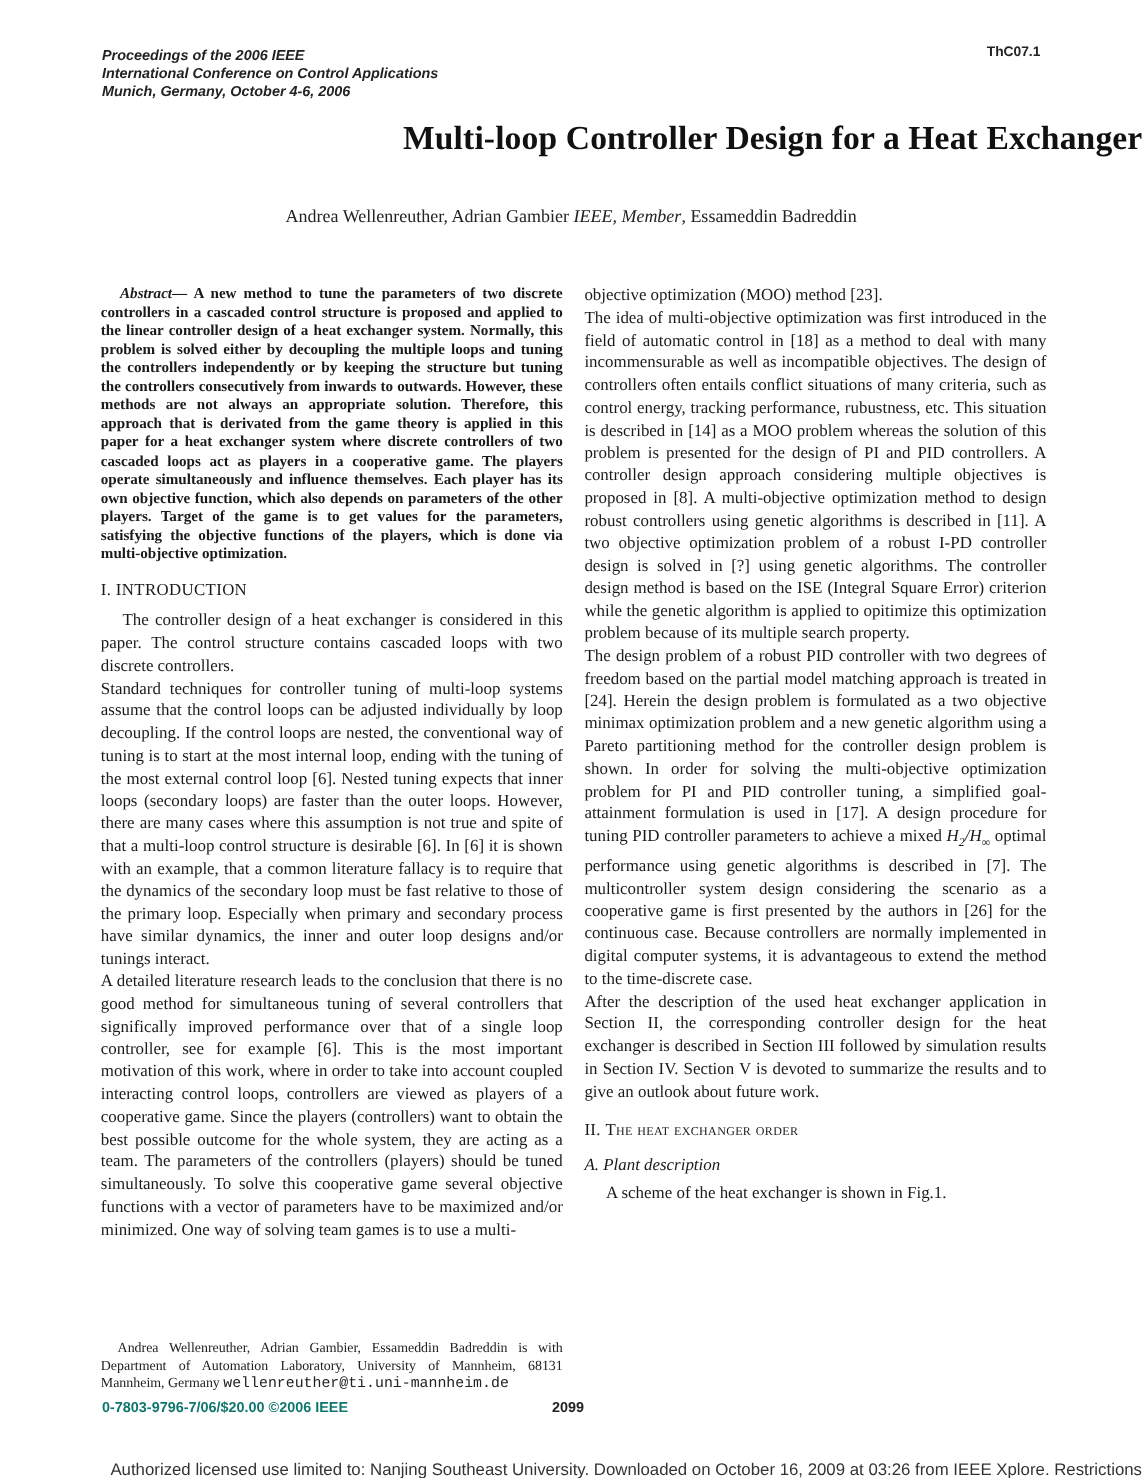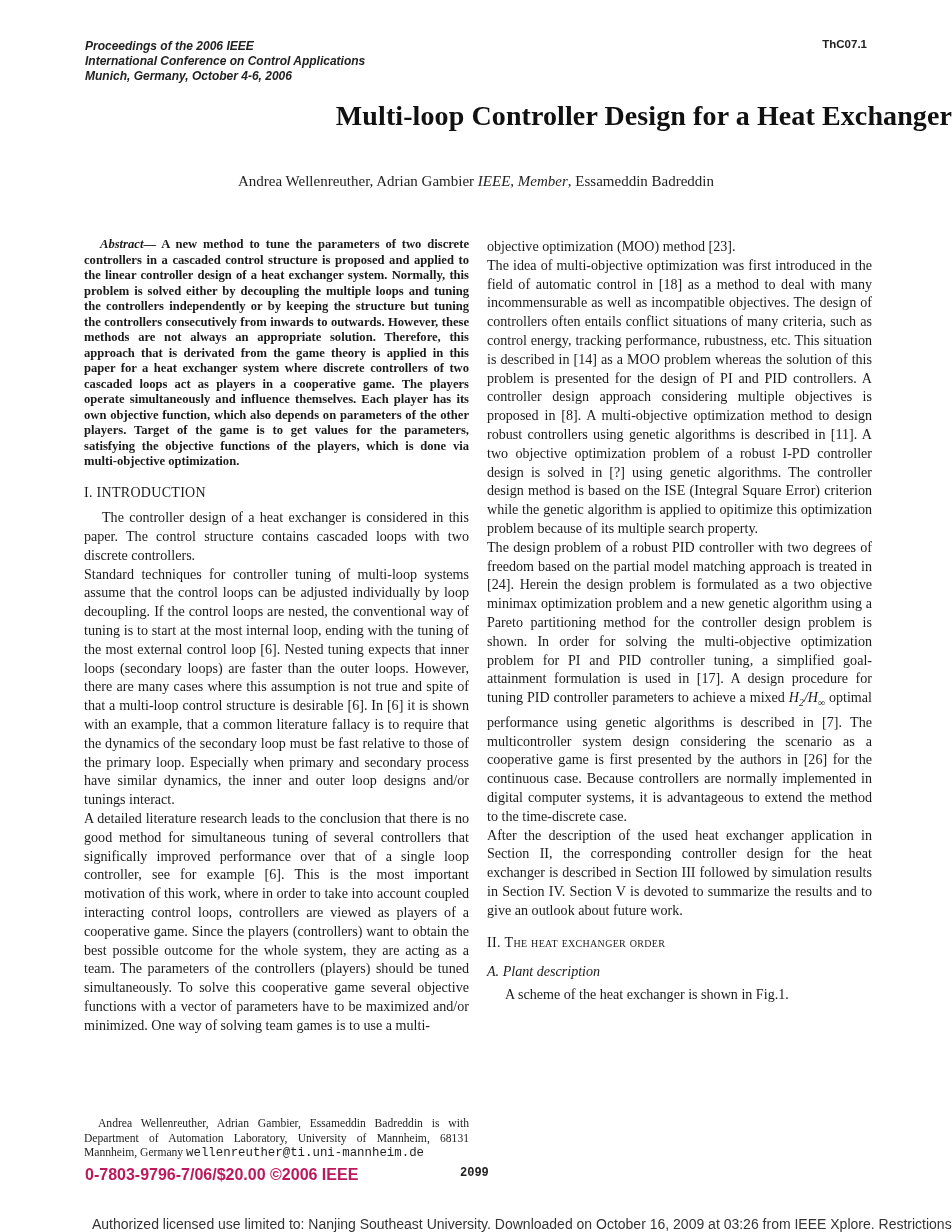--- a/index.html
+++ b/index.html
@@ -14,22 +14,22 @@
   .col-right { left: 487px; }
   .abstract { font-weight: bold; font-size: 12.6px; line-height: 15.5px; text-indent: 16px; margin: 0; }
   .abstract i { font-weight: bold; font-style: italic; }
   .sec-head { text-align: left; margin: 14px 0 6px 0; font-size: 14px; letter-spacing: 0.3px; }
   .sec-head .sc { font-variant: small-caps; }
   .sub-head { font-style: italic; margin: 10px 0 4px 0; }
   p { margin: 0; }
   .indent { text-indent: 18px; }
   .footnote { position: absolute; left: 84px; top: 1104px; width: 385px; font-family: "Liberation Serif", serif; font-size: 11.6px; line-height: 14.5px; text-align: justify; text-indent: 14px; color: #222; margin-top: 13px; }
   .footnote .mono { font-family: "Liberation Mono", monospace; font-size: 12.4px; }
-  .footer-left { position: absolute; left: 85px; top: 1166px; font-family: "Liberation Sans", sans-serif; font-weight: bold; font-size: 16px; color: #be185d; }
-  .footer-page { position: absolute; left: 460px; top: 1166px; font-family: Liberation Mono, monospace; font-weight: bold; font-size: 12px; color: #222; }
+  .footer-left { position: absolute; left: 85px; top: 1166px; font-family: "Liberation Sans", sans-serif; font-weight: bold; font-size: 12px; color: #0f766e; }
+  .footer-page { position: absolute; left: 460px; top: 1166px; font-family: Liberation Sans, sans-serif; font-weight: bold; font-size: 12px; color: #222; }
   .license { position: absolute; left: 92px; top: 1216px; font-family: "Liberation Sans", sans-serif; font-size: 14px; color: #333; }
   .math { font-style: italic; }
   sub { font-size: 70%; }
 </style>
 </head>
 <body>
 
 <div class="hdr">
   <div>Proceedings of the 2006 IEEE</div>
   <div>International Conference on Control Applications</div>

